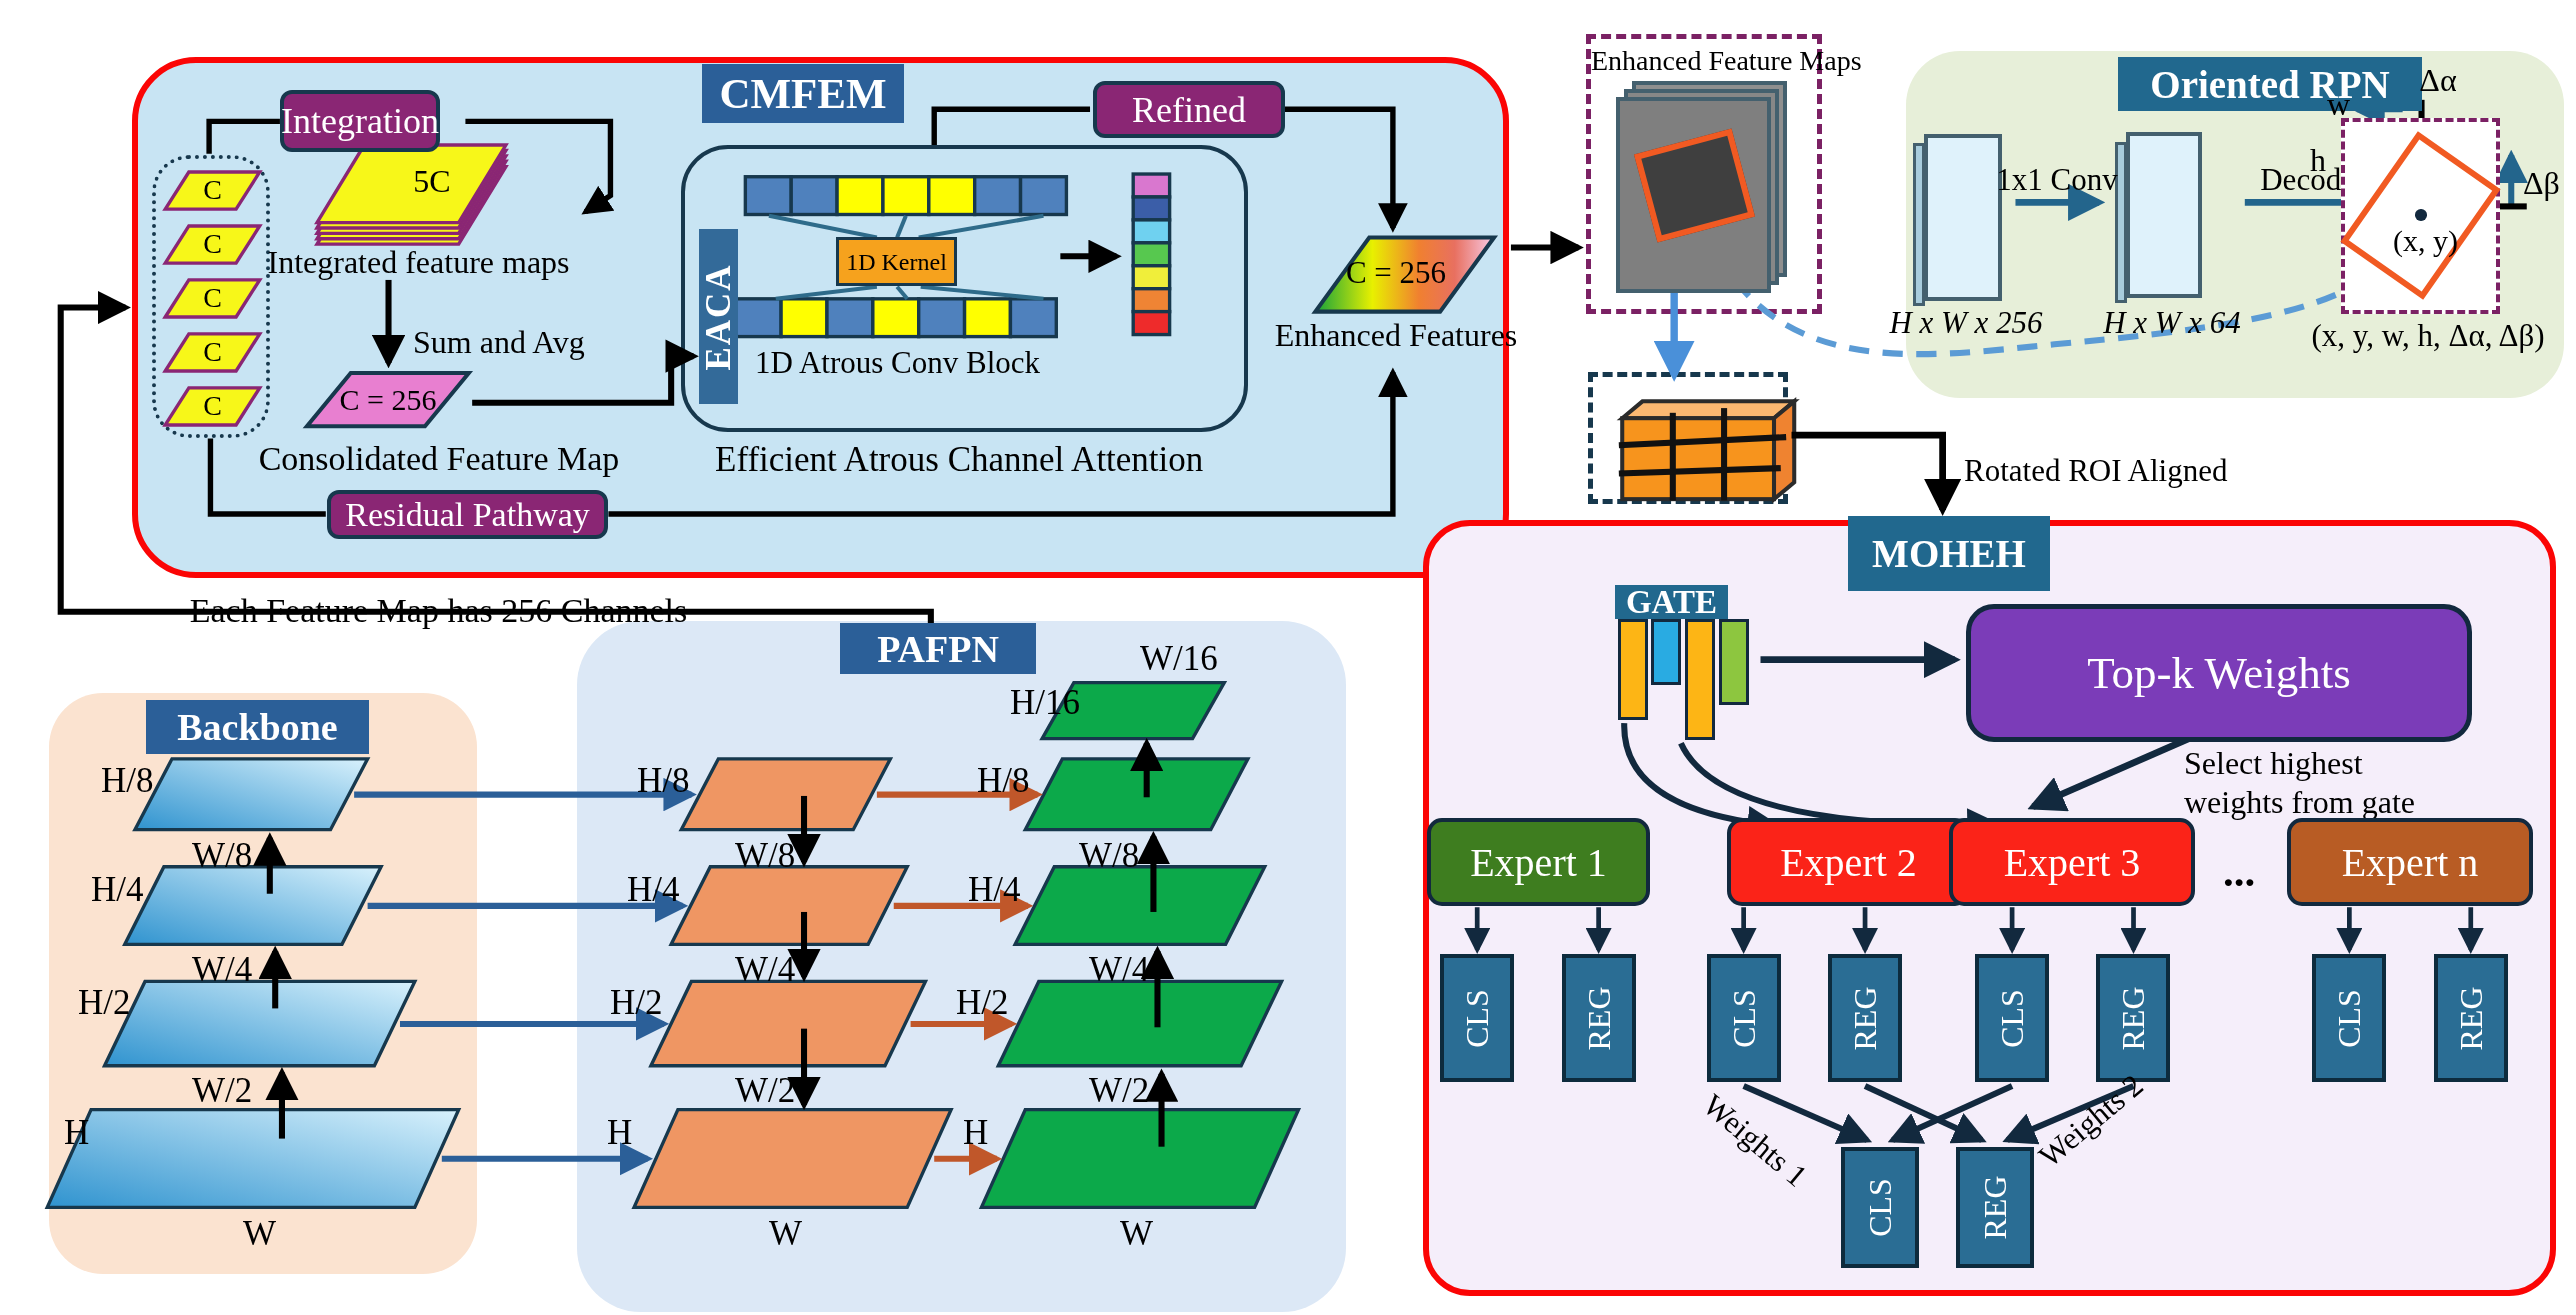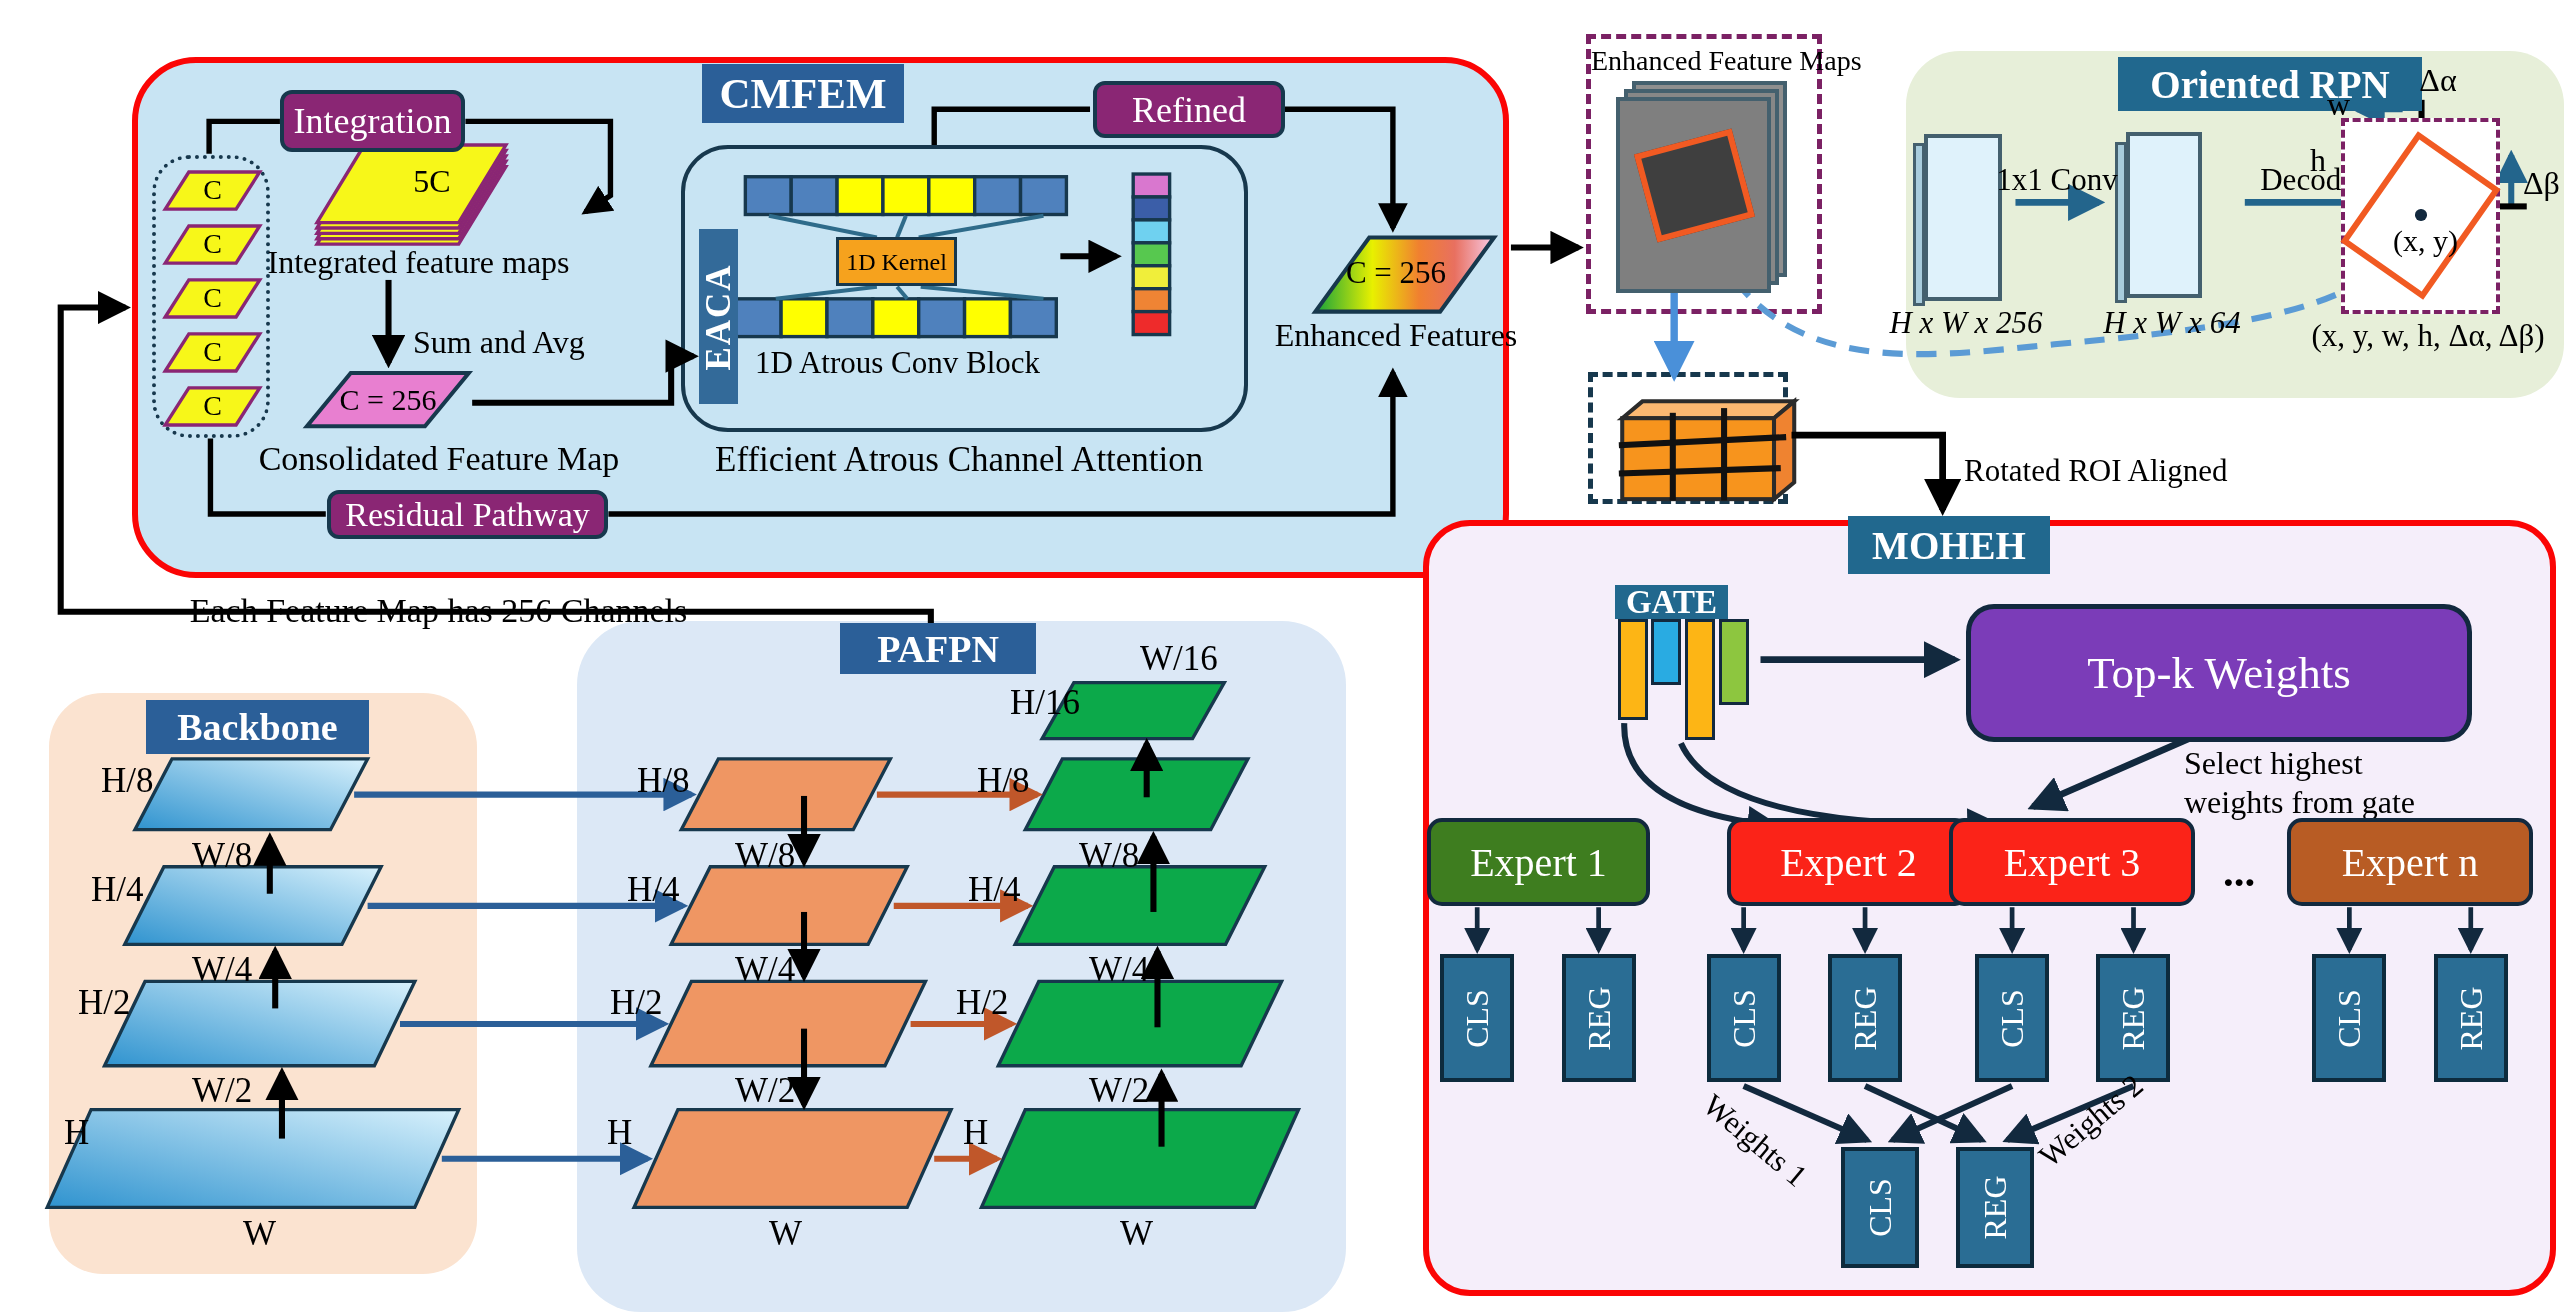--- a/index.html
+++ b/index.html
@@ -255,21 +255,21 @@
     </g>
     <g stroke="#12293e" stroke-width="9" fill="none">
       <line x1="2585" y1="1610" x2="2768" y2="1690" marker-end="url(#mD)"></line>
       <line x1="2765" y1="1610" x2="2938" y2="1690" marker-end="url(#mD)"></line>
       <line x1="2983" y1="1610" x2="2806" y2="1690" marker-end="url(#mD)"></line>
       <line x1="3163" y1="1610" x2="2976" y2="1690" marker-end="url(#mD)"></line>
     </g>
   </svg>
 
   <div class="hdr" style="left:702px;top:64px;width:202px;height:59px;font-size:43px;">CMFEM</div>
-  <div class="pill" style="left:280px;top:90px;width:185px;height:62px;">Integration</div>
+  <div class="pill" style="left:280px;top:90px;width:160px;height:62px;">Integration</div>
   <div class="pill" style="left:1093px;top:81px;width:192px;height:57px;">Refined</div>
   <div class="pill" style="left:327px;top:490px;width:281px;height:49px;font-size:34px;">Residual Pathway</div>
 
   <div class="lbl ctr" style="left:172px;top:174px;width:81px;font-size:28px;">C</div>
   <div class="lbl ctr" style="left:172px;top:228px;width:81px;font-size:28px;">C</div>
   <div class="lbl ctr" style="left:172px;top:282px;width:81px;font-size:28px;">C</div>
   <div class="lbl ctr" style="left:172px;top:336px;width:81px;font-size:28px;">C</div>
   <div class="lbl ctr" style="left:172px;top:390px;width:81px;font-size:28px;">C</div>
   <div class="lbl ctr" style="left:378px;top:163px;width:108px;font-size:32px;">5C</div>
   <div class="lbl ctr" style="left:223px;top:244px;width:391px;font-size:32px;">Integrated feature maps</div>
@@ -340,21 +340,21 @@
   <div class="abs" style="left:2415px;top:209px;width:11.5px;height:11.5px;border-radius:50%;background:#12293e;"></div>
   <div class="lbl ctr" style="left:2368px;top:224px;width:115px;font-size:30px;">(x, y)</div>
   <div class="lbl" style="left:2327px;top:86px;font-size:32px;">w</div>
   <div class="lbl ctr" style="left:2401px;top:62px;width:74px;font-size:32px;">Δα</div>
   <div class="lbl" style="left:2310px;top:142px;font-size:32px;">h</div>
   <div class="lbl" style="left:2523px;top:165px;font-size:32px;">Δβ</div>
   <div class="lbl ctr" style="left:2293px;top:318px;width:270px;font-size:31px;">(x, y, w, h, Δα, Δβ)</div>
 
   <div class="lbl" style="left:1964px;top:453px;font-size:31px;">Rotated ROI Aligned</div>
 
-  <div class="hdr teal" style="left:1848px;top:516px;width:202px;height:58px;font-size:39px;">MOHEH</div>
+  <div class="hdr teal" style="left:1848px;top:516px;width:202px;height:75px;font-size:39px;">MOHEH</div>
   <div class="hdr teal" style="left:1615px;top:585px;width:113px;height:34px;font-size:33px;">GATE</div>
   <div class="abs" style="left:1618px;top:619px;width:30px;height:101px;background:#fdb515;border:3.4px solid #12293e;"></div>
   <div class="abs" style="left:1651px;top:619px;width:30px;height:66px;background:#29abe2;border:3.4px solid #12293e;"></div>
   <div class="abs" style="left:1685px;top:619px;width:30px;height:121px;background:#fdb515;border:3.4px solid #12293e;"></div>
   <div class="abs" style="left:1719px;top:619px;width:30px;height:86px;background:#8dc63f;border:3.4px solid #12293e;"></div>
 
   <div class="abs" style="left:1966px;top:604px;width:506px;height:138px;background:#7b3cb8;border:5.4px solid #12293e;border-radius:28px;color:#fff;display:flex;flex-direction:column;align-items:center;justify-content:center;">
     <div style="font-size:45px;line-height:62px;">Top-k Weights</div>
   </div>
   <div class="lbl" style="left:2184px;top:745px;font-size:32px;">Select highest</div>

